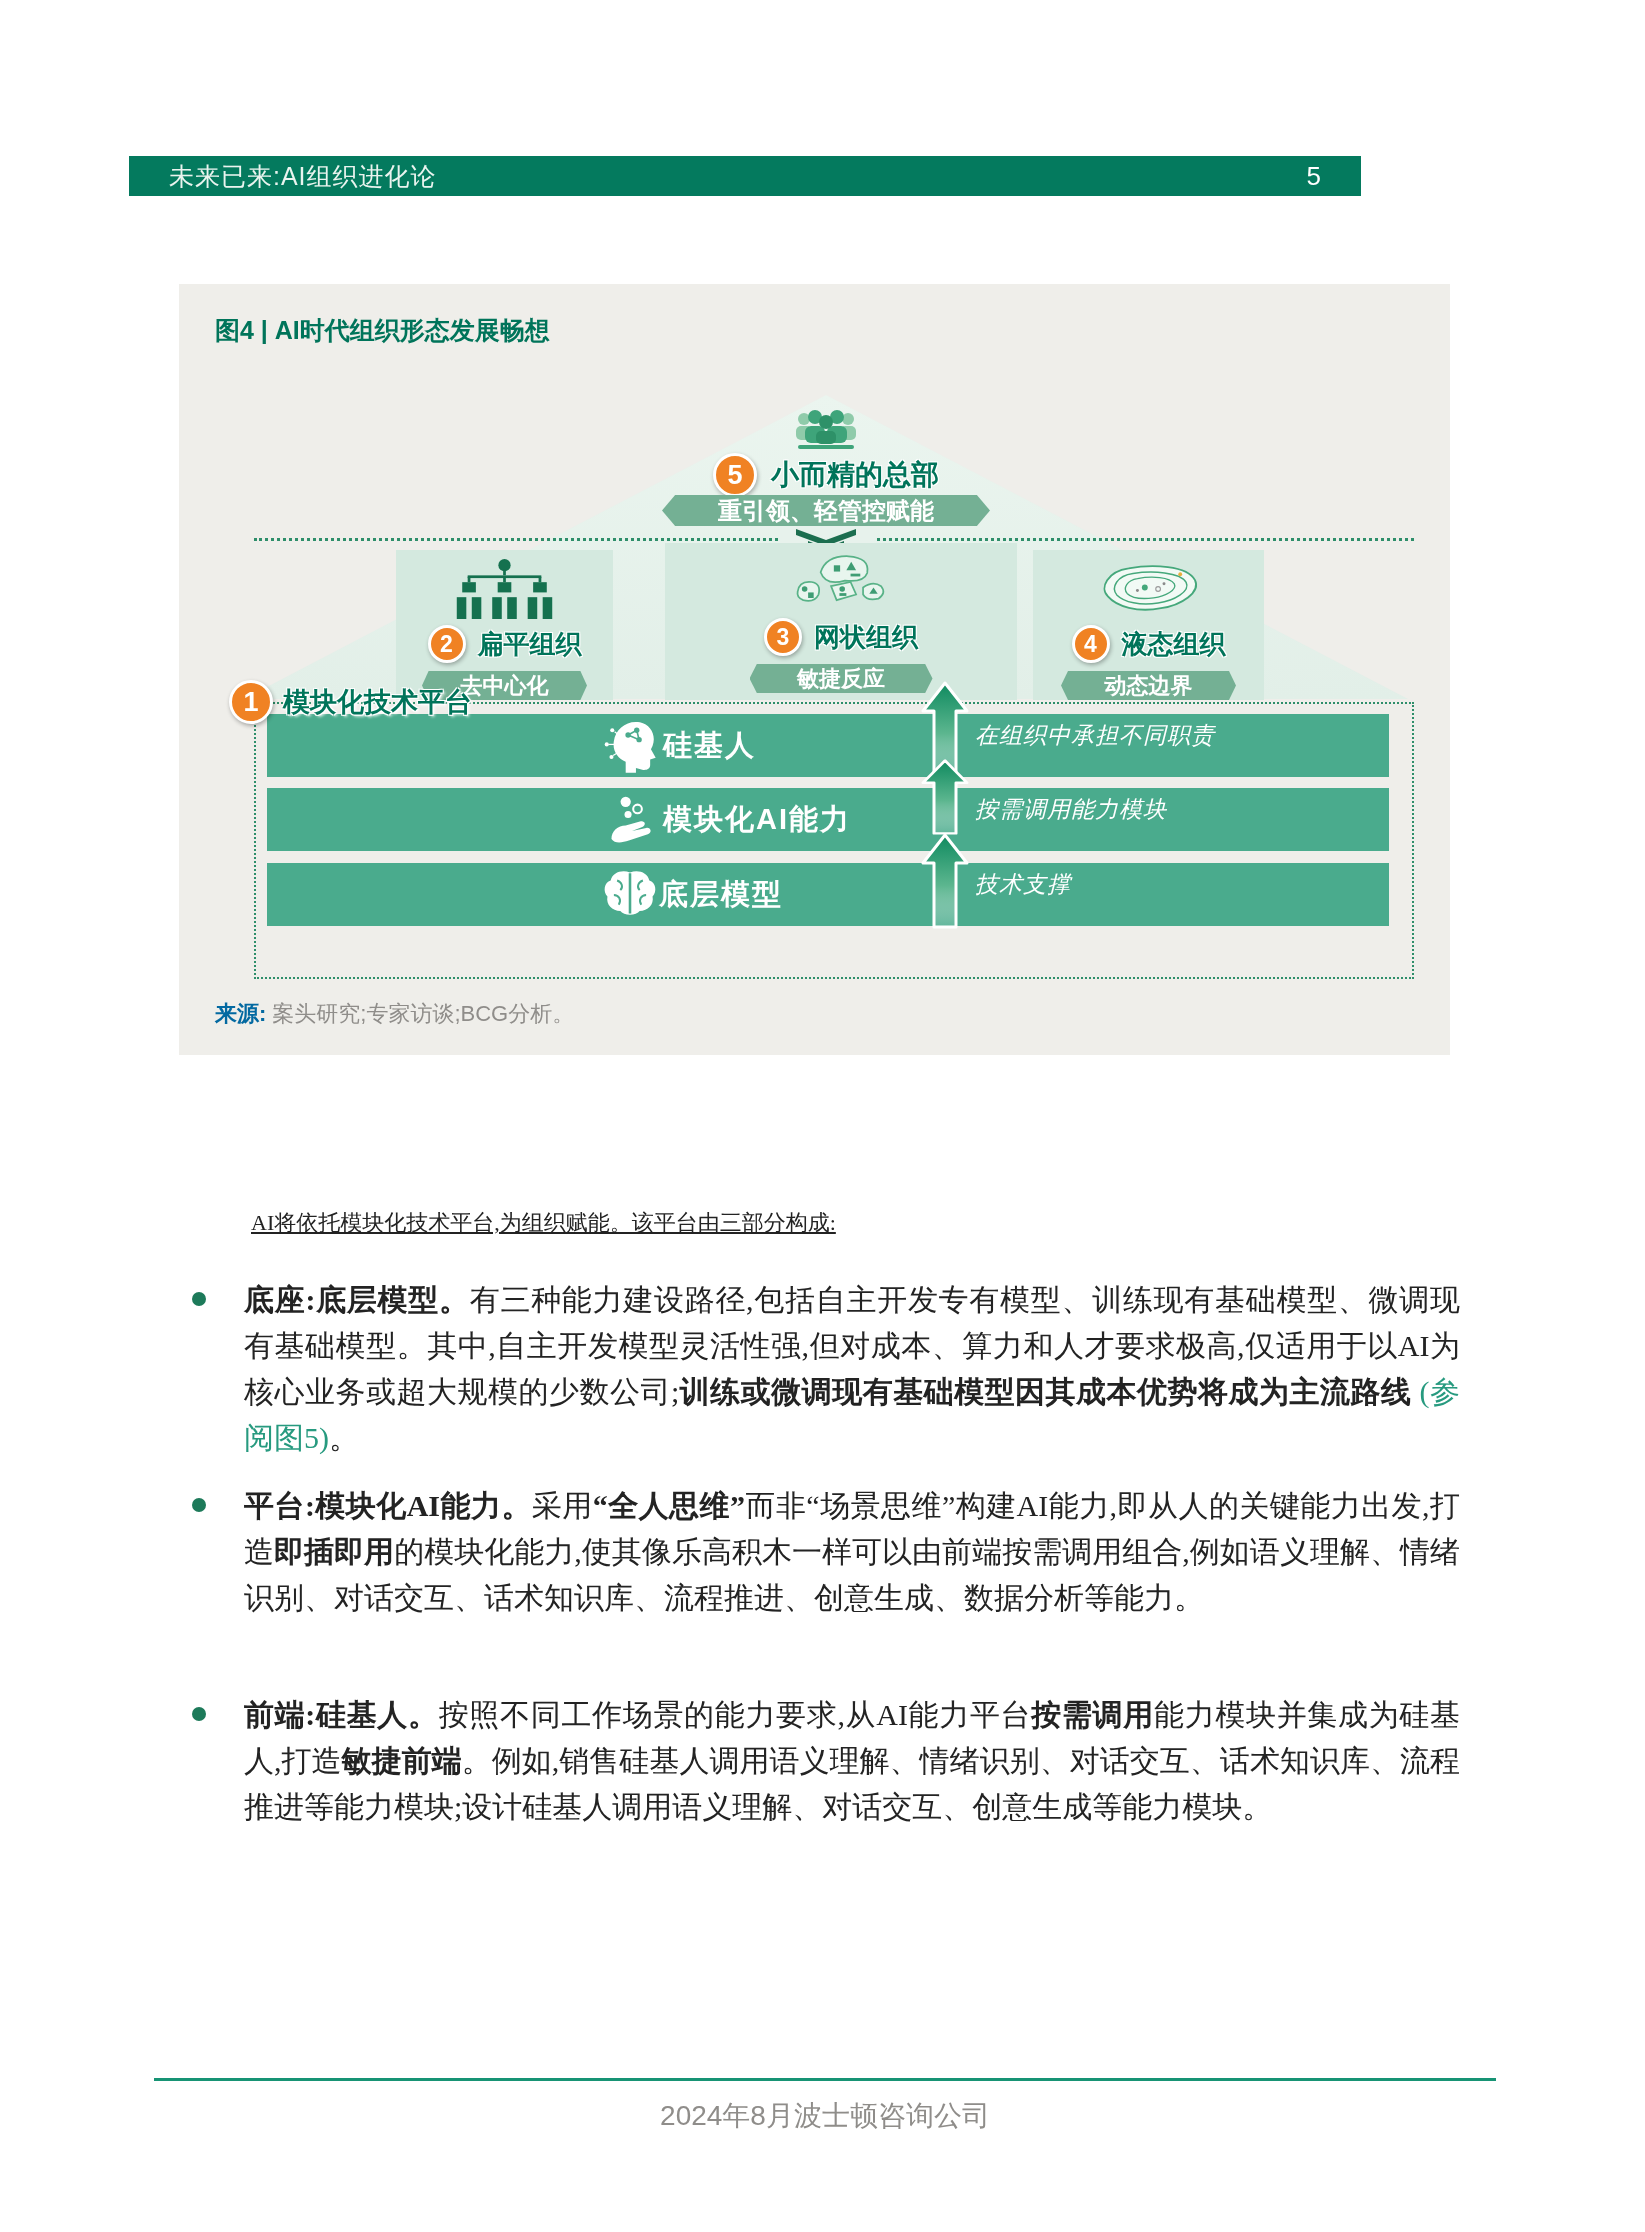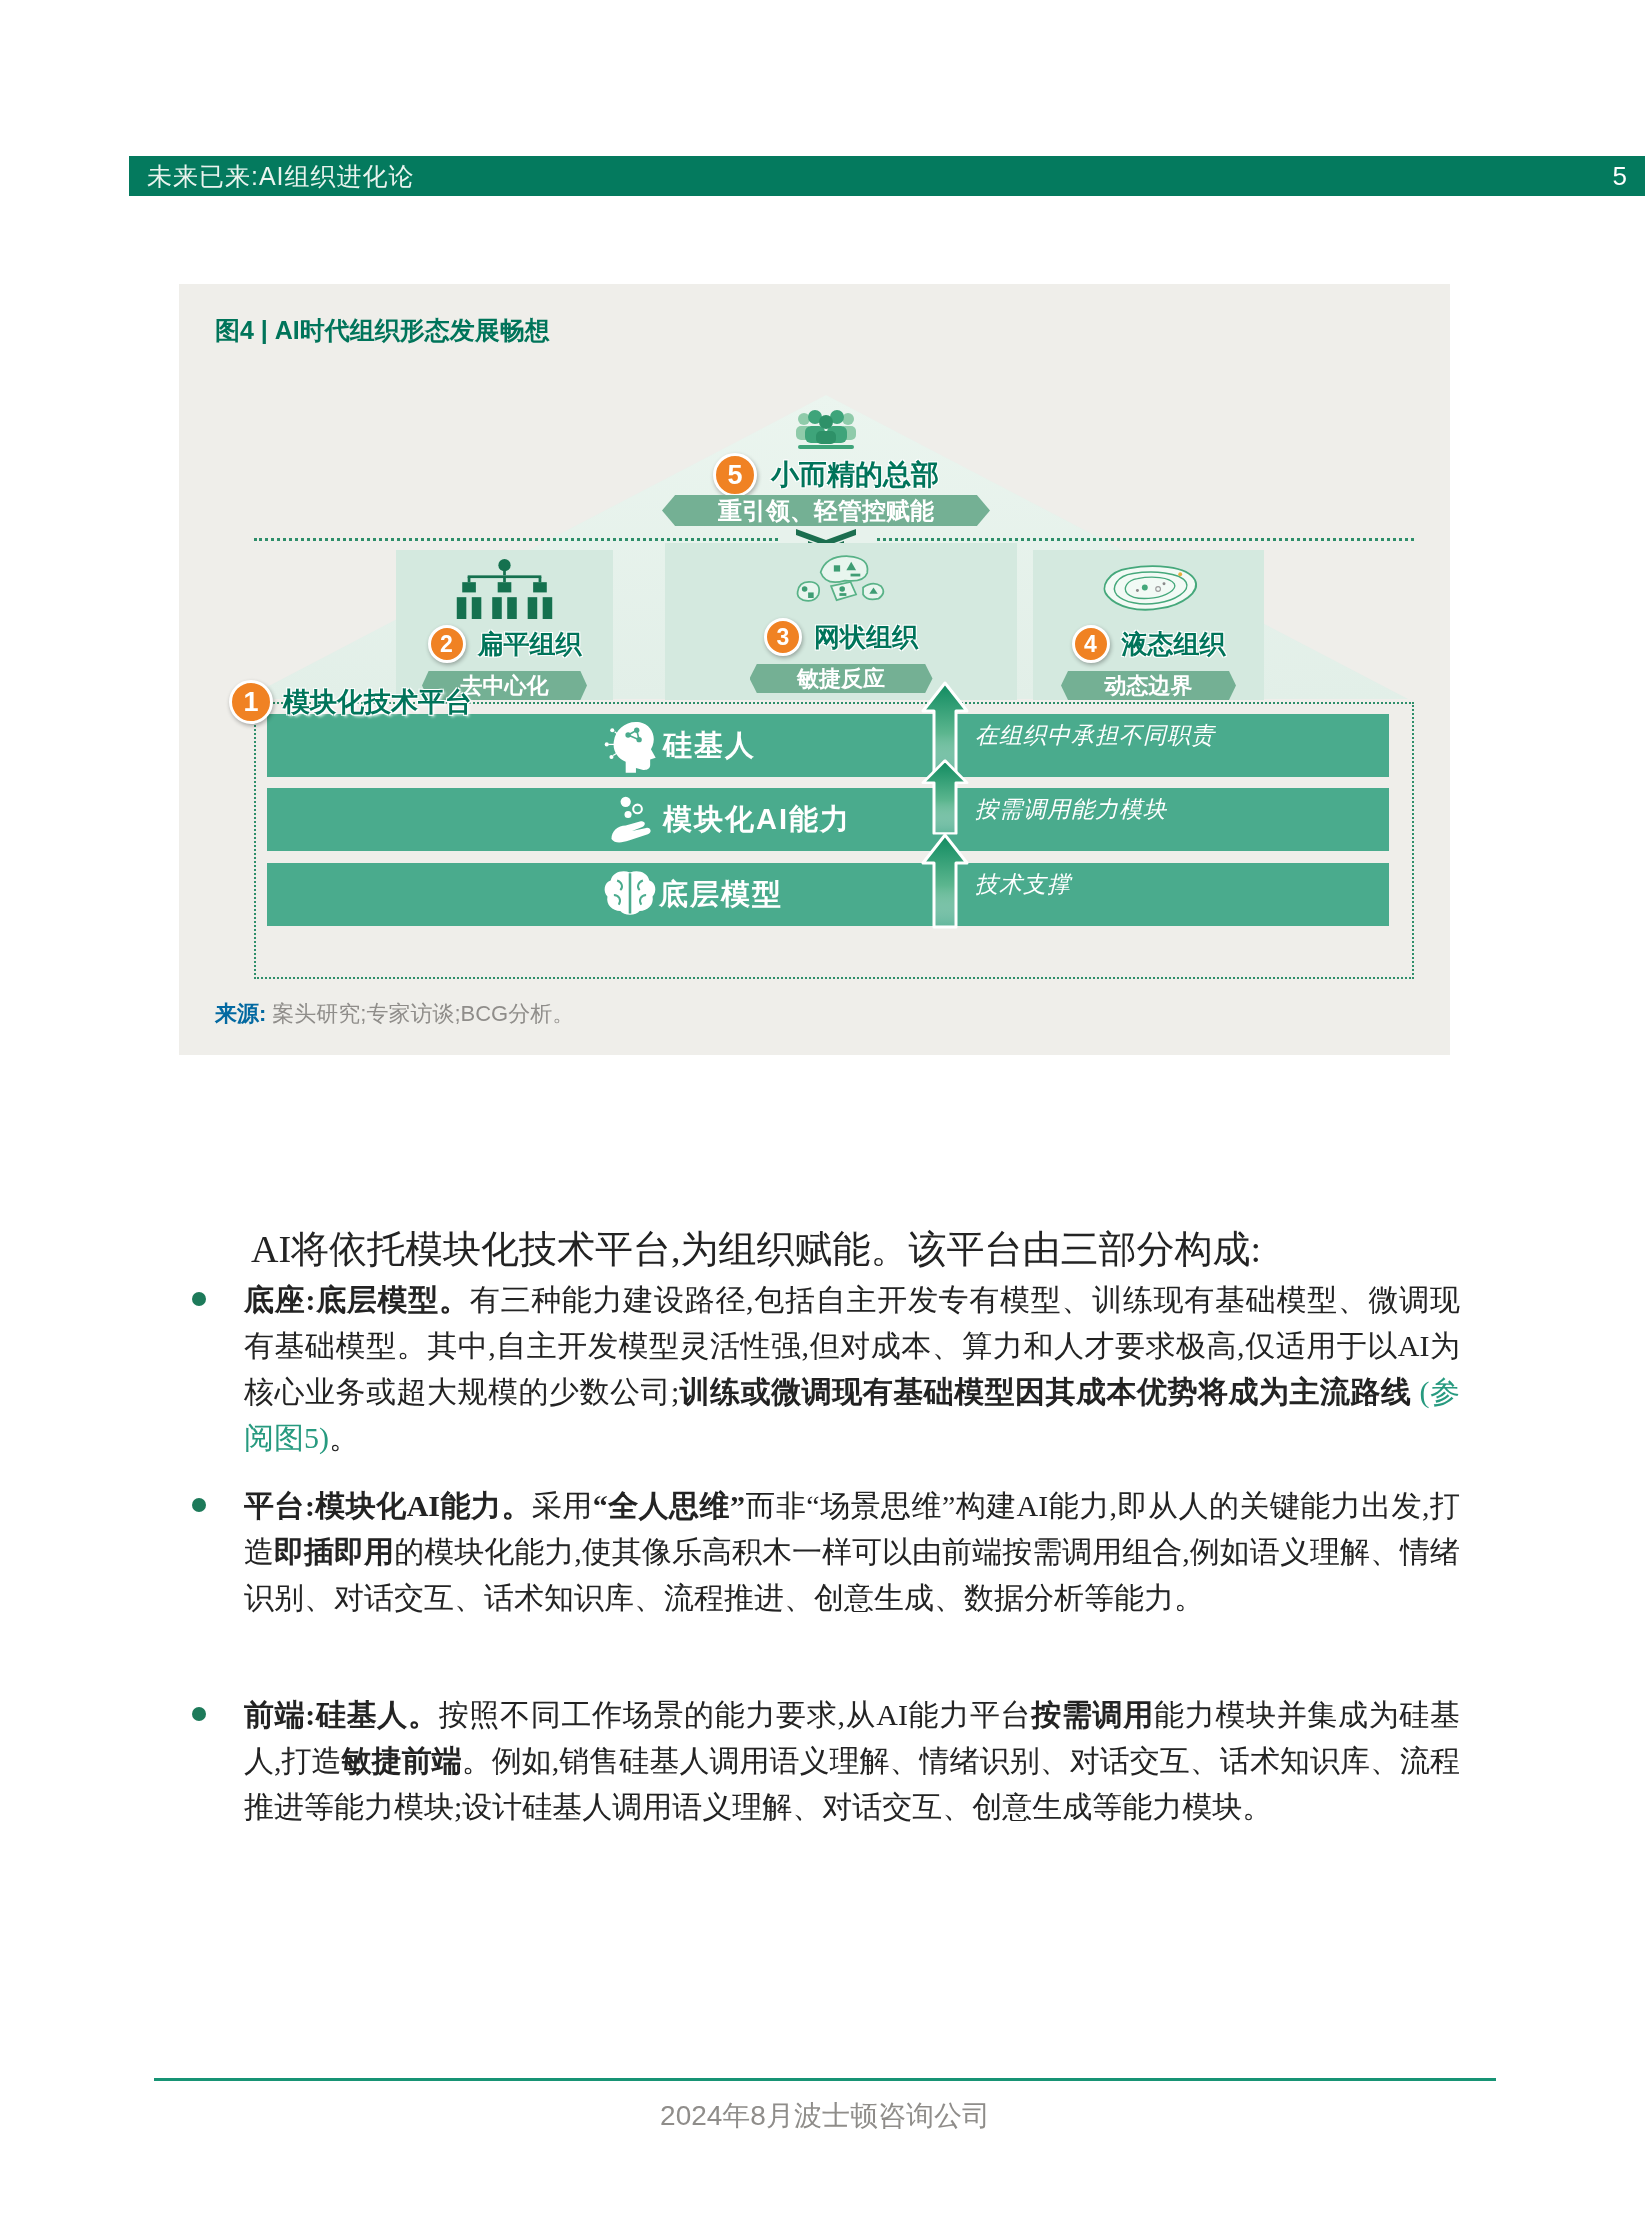--- a/index.html
+++ b/index.html
@@ -1,21 +1,21 @@
 <!DOCTYPE html>
 <html><head>
 <meta charset="utf-8">
 <style>
   html,body{margin:0;padding:0;background:#ffffff;}
   .page{position:relative;width:1646px;height:2233px;background:#ffffff;overflow:hidden;
         font-family:"Liberation Sans",sans-serif;}
 
   
-  .page-header{position:absolute;left:129px;top:156px;width:1516px;height:40px;background:#047a5e;
-one:0;display:flex;align-items:center;justify-content:space-between;padding:0 18px;box-sizing:border-box;text-align:center;}
+  .page-header{position:absolute;left:129px;top:156px;width:1232px;height:40px;background:#047a5e;
+one:0;display:flex;align-items:center;justify-content:space-between;padding:0 40px;box-sizing:border-box;text-align:center;}
   .h-title{color:#eaf4ef;font-size:25px;letter-spacing:1px;}
   .h-page{color:#ffffff;font-size:26px;}
 
   
   .figure{position:absolute;left:179px;top:284px;width:1271px;height:771px;background:#efeeea;}
   .fig-title{position:absolute;left:36px;top:30px;font-size:25px;font-weight:bold;color:#00745a;}
 
   .diagram{position:absolute;inset:0;}
   .triangle{position:absolute;left:65px;top:111px;width:1164px;height:304px;
             background:linear-gradient(180deg,#ebf5ef,#e2efe8);
@@ -66,21 +66,21 @@
   .arrow{position:absolute;left:742px;z-index:3;}
   .arrow-1{top:397px;} .arrow-2{top:475px;} .arrow-3{top:549px;}
 
   .source{position:absolute;left:36px;bottom:26px;font-size:22px;color:#8f8d8a;}
   .src-label{font-weight:bold;color:#0369a1;margin-right:6px;}
 
   
   .sec-heading{position:absolute;left:184px;top:1098px;font-family:"Liberation Serif",serif;
                font-size:34px;font-weight:bold;color:#279a7f;}
   .intro{position:absolute;left:251px;top:1186px;font-family:"Liberation Serif",serif;
-         font-size:38px;color:#232323;}
+         font-size:22px;color:#232323;text-decoration:underline;}
   .bullet{position:absolute;left:244px;width:1216px;font-family:"Liberation Serif",serif;
           font-size:30px;line-height:46px;color:#232323;text-align:justify;}
   .bullet .dot{position:absolute;left:-52px;top:15px;width:14px;height:14px;border-radius:50%;background:#1d7a5a;}
   .bullet-1{top:1277px;} .bullet-2{top:1483px;} .bullet-3{top:1692px;}
   .seg-b{font-weight:bold;}
   .seg-green{color:#279a7f;}
 
   
   .page-footer{position:absolute;left:154px;top:2078px;width:1342px;border-top:3px solid #179374;
                padding-top:16px;display:flex;justify-content:center;

